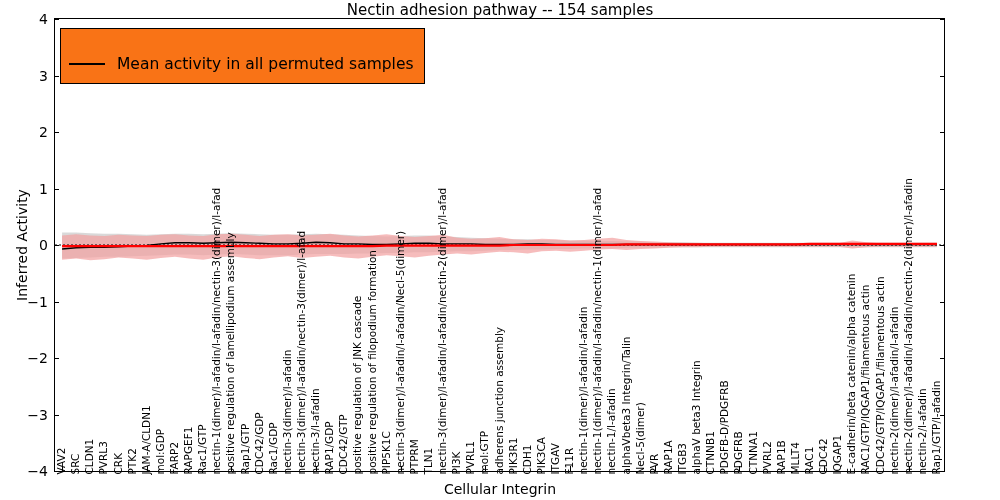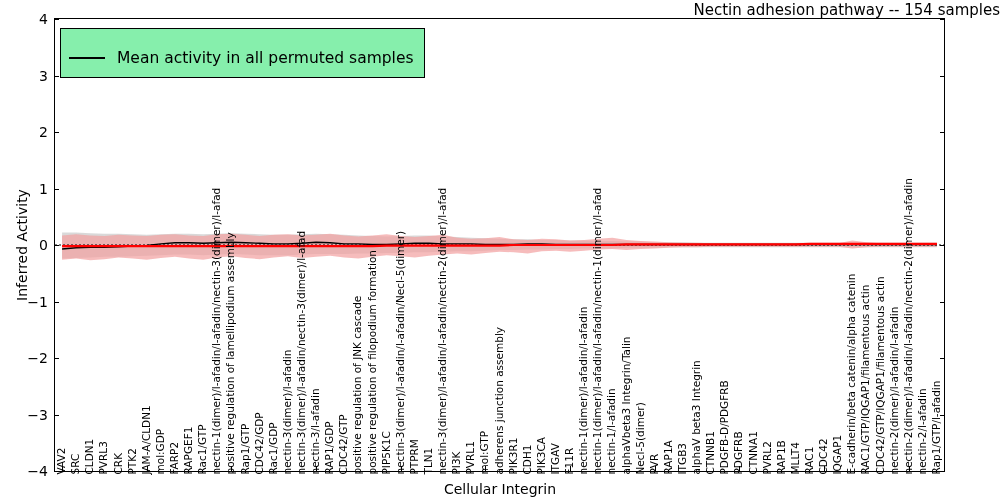--- a/index.html
+++ b/index.html
@@ -13,21 +13,21 @@
     height: 500px;
     background: #ffffff;
     font-family: "DejaVu Sans", sans-serif;
     overflow: hidden;
   }
   #chart-title {
     position: absolute;
     left: 0;
     top: 1px;
     width: 1000px;
-    text-align: right;
+    text-align: center;
     font-size: 15px;
     color: #000;
     white-space: nowrap;
   }
   #plot-frame {
     position: absolute;
     left: 54px;
     top: 18px;
     width: 891px;
     height: 454px;
@@ -115,22 +115,22 @@
     text-align: center;
     font-size: 14px;
     color: #000;
   }
   
   #legend {
     position: absolute;
     left: 60px;
     top: 28px;
     border: 1px solid #000;
-    background: #86efac;
-    padding: 16px 10px 6px 8px;
+    background: #f97316;
+    padding: 22px 10px 6px 8px;
     box-sizing: border-box;
   }
   .legend-row {
     display: flex;
     align-items: center;
     height: 26px;
   }
   .legend-swatch {
     width: 36px;
     height: 2px;

